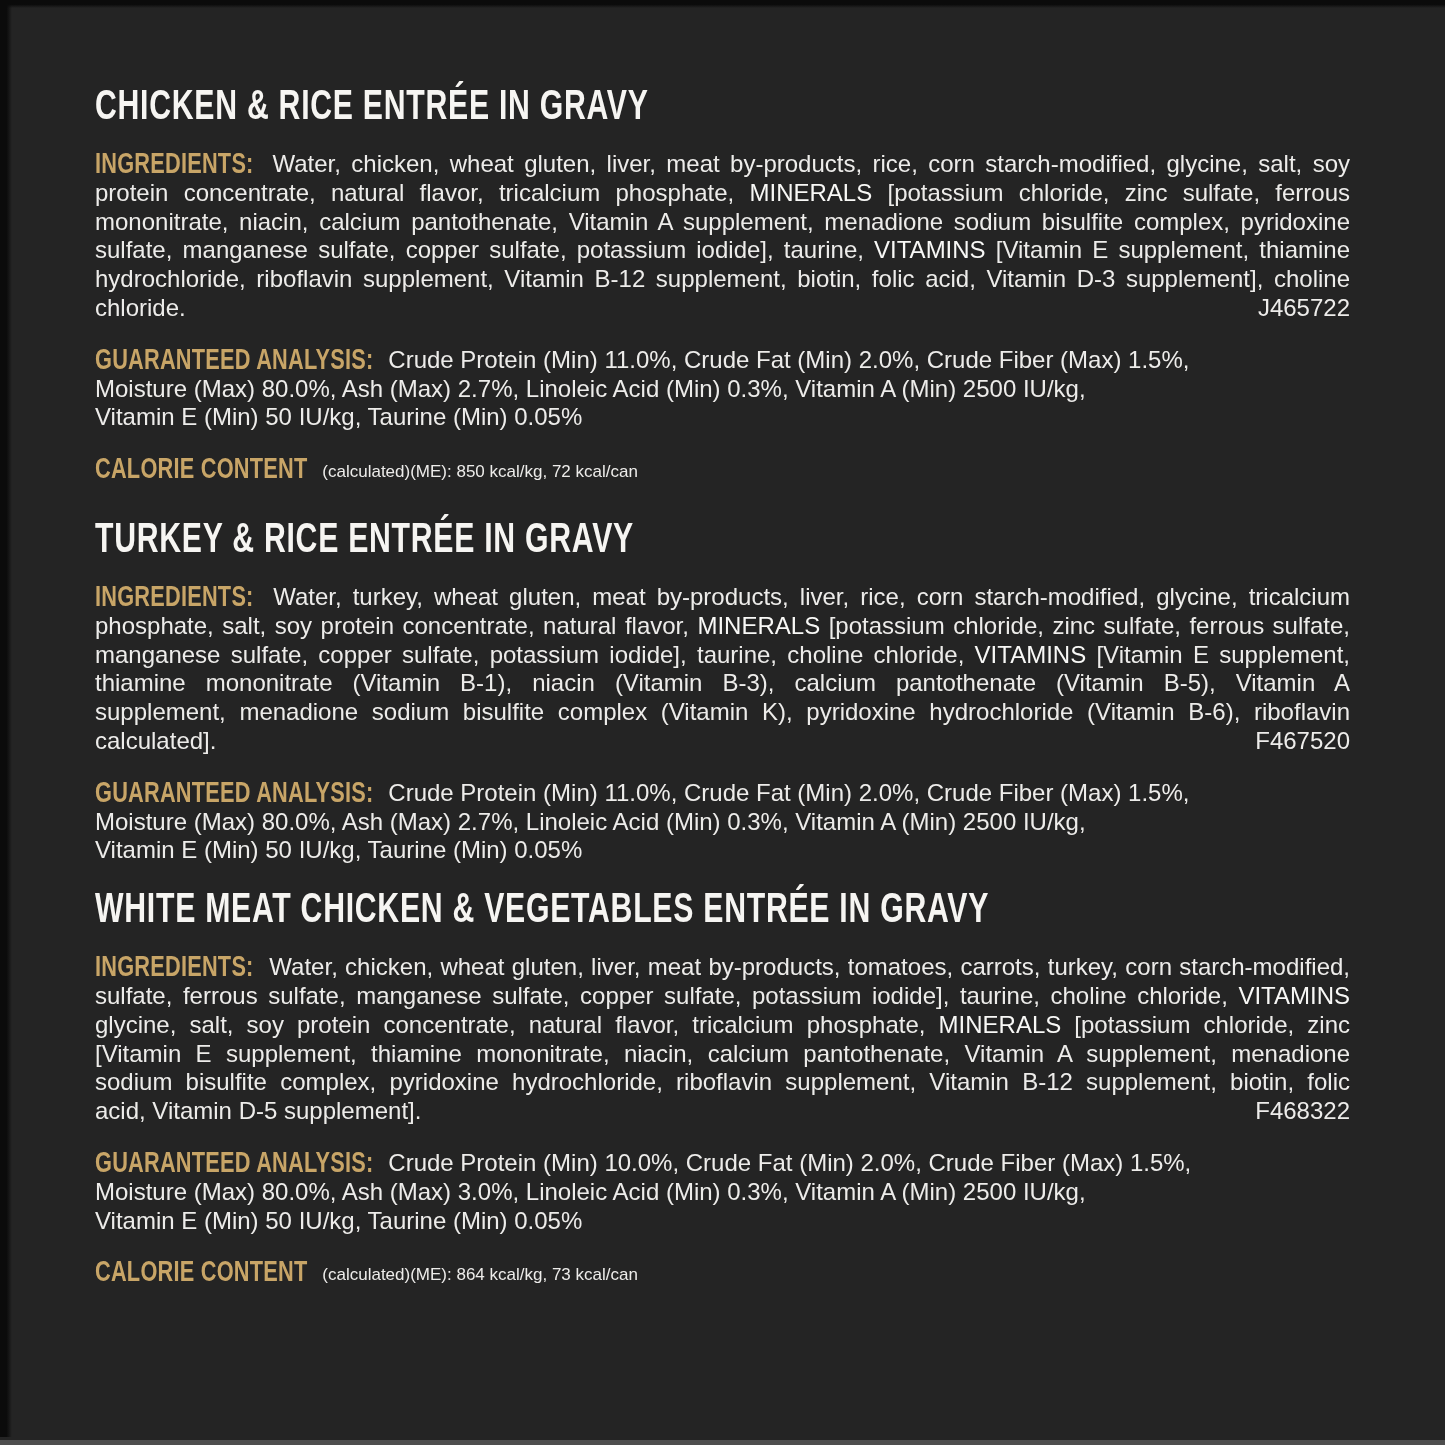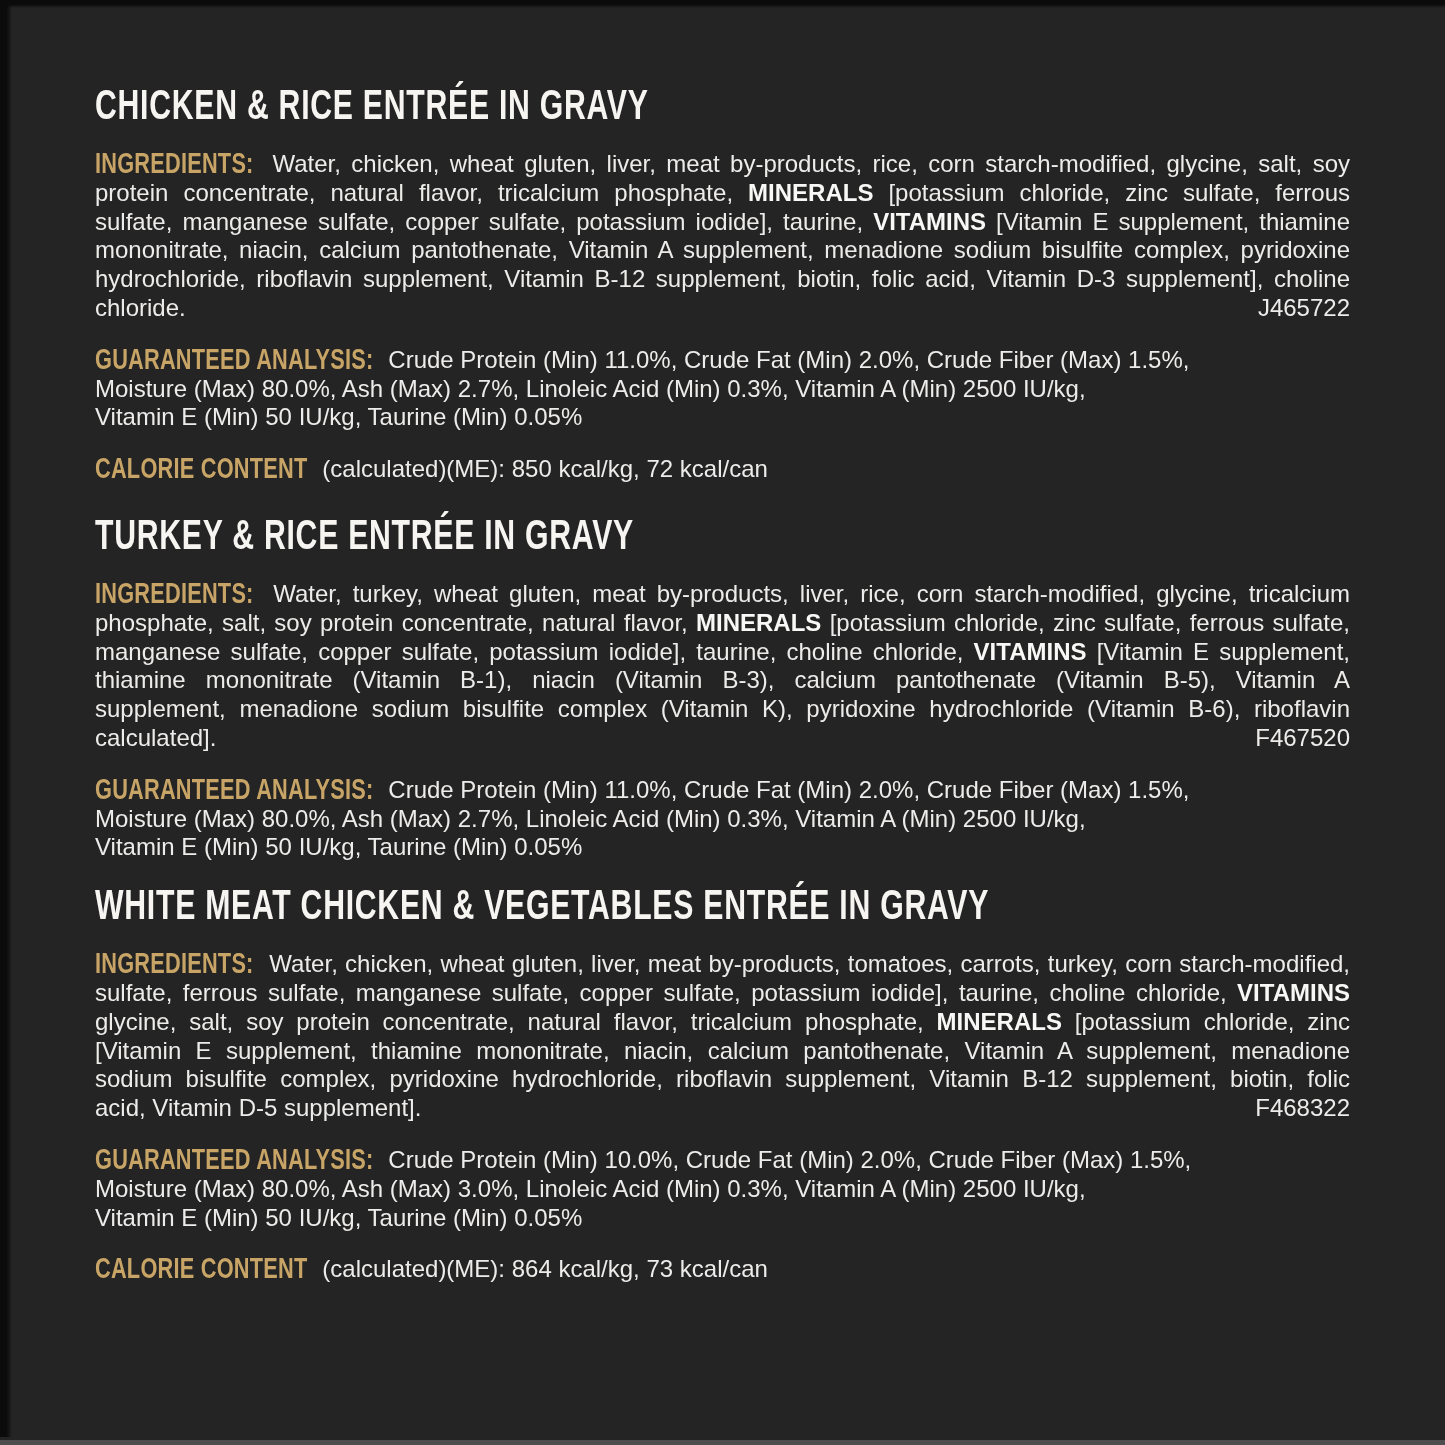--- a/index.html
+++ b/index.html
@@ -27,48 +27,48 @@
     letter-spacing:1px;white-space:nowrap;
     transform:scaleX(0.72);transform-origin:0 50%;
     margin:0 0 23px 0;
   }
   .para{
     font-size:24px;line-height:28.8px;color:#edecea;
     margin:0 0 22px 0;
   }
   .para .line{min-height:28.8px;}
   .jline{text-align:justify;text-align-last:justify;}
-  .b{font-weight:700;color:#f8f8f6;}
+  .b{font-weight:400;color:#f8f8f6;}
   .goldlabel{
     color:#c8a567;font-weight:700;font-size:29px;line-height:1;
     letter-spacing:0.3px;display:inline-block;
     transform:scaleX(0.75);transform-origin:0 50%;
     vertical-align:-1px;white-space:nowrap;
   }
   .code{float:right;color:#edecea;margin-left:36px;}
   .cal{margin-bottom:30px;}
-  .cal .caltext{font-size:24px;}
+  .cal .caltext{font-size:17px;}
 </style>
 </head>
 <body>
 
 <div class="page">
   <div class="edge-top"></div>
   <div class="edge-left"></div>
   <div class="edge-bottom"></div>
 
   <div class="panel">
 
     <section>
       <h2 class="title">CHICKEN &amp; RICE ENTRÉE IN GRAVY</h2>
       <div class="para">
           <div class="line jline"><span class="goldlabel" style="margin-right: -44.4102px;">INGREDIENTS:</span> <span>Water, chicken, wheat gluten, liver, meat by-products, rice, corn starch-modified, glycine, salt, soy</span></div>
           <div class="line jline"><span>protein concentrate, natural flavor, tricalcium phosphate, </span><span class="b">MINERALS</span><span> [potassium chloride, zinc sulfate, ferrous</span></div>
+          <div class="line jline"><span>mononitrate, niacin, calcium pantothenate, Vitamin A supplement, menadione sodium bisulfite complex, pyridoxine</span></div>
           <div class="line jline"><span>sulfate, manganese sulfate, copper sulfate, potassium iodide], taurine, </span><span class="b">VITAMINS</span><span> [Vitamin E supplement, thiamine</span></div>
-          <div class="line jline"><span>mononitrate, niacin, calcium pantothenate, Vitamin A supplement, menadione sodium bisulfite complex, pyridoxine</span></div>
           <div class="line jline"><span>hydrochloride, riboflavin supplement, Vitamin B-12 supplement, biotin, folic acid, Vitamin D-3 supplement], choline</span></div>
           <div class="line"><span>chloride.</span><span class="code">J465722</span></div>
         </div>
       <div class="para">
           <div class="line"><span class="goldlabel" style="margin-right: -84.5859px;">GUARANTEED ANALYSIS:</span> <span>Crude Protein (Min)  11.0%, Crude Fat (Min) 2.0%, Crude Fiber (Max) 1.5%,</span></div>
           <div class="line"><span>Moisture (Max) 80.0%, Ash (Max) 2.7%, Linoleic Acid (Min) 0.3%, Vitamin A (Min) 2500 IU/kg,</span></div>
           <div class="line"><span>Vitamin E (Min) 50 IU/kg, Taurine (Min) 0.05%</span></div>
         </div>
       <div class="para cal">
         <span class="goldlabel" style="margin-right: -62.5859px;">CALORIE CONTENT</span>

